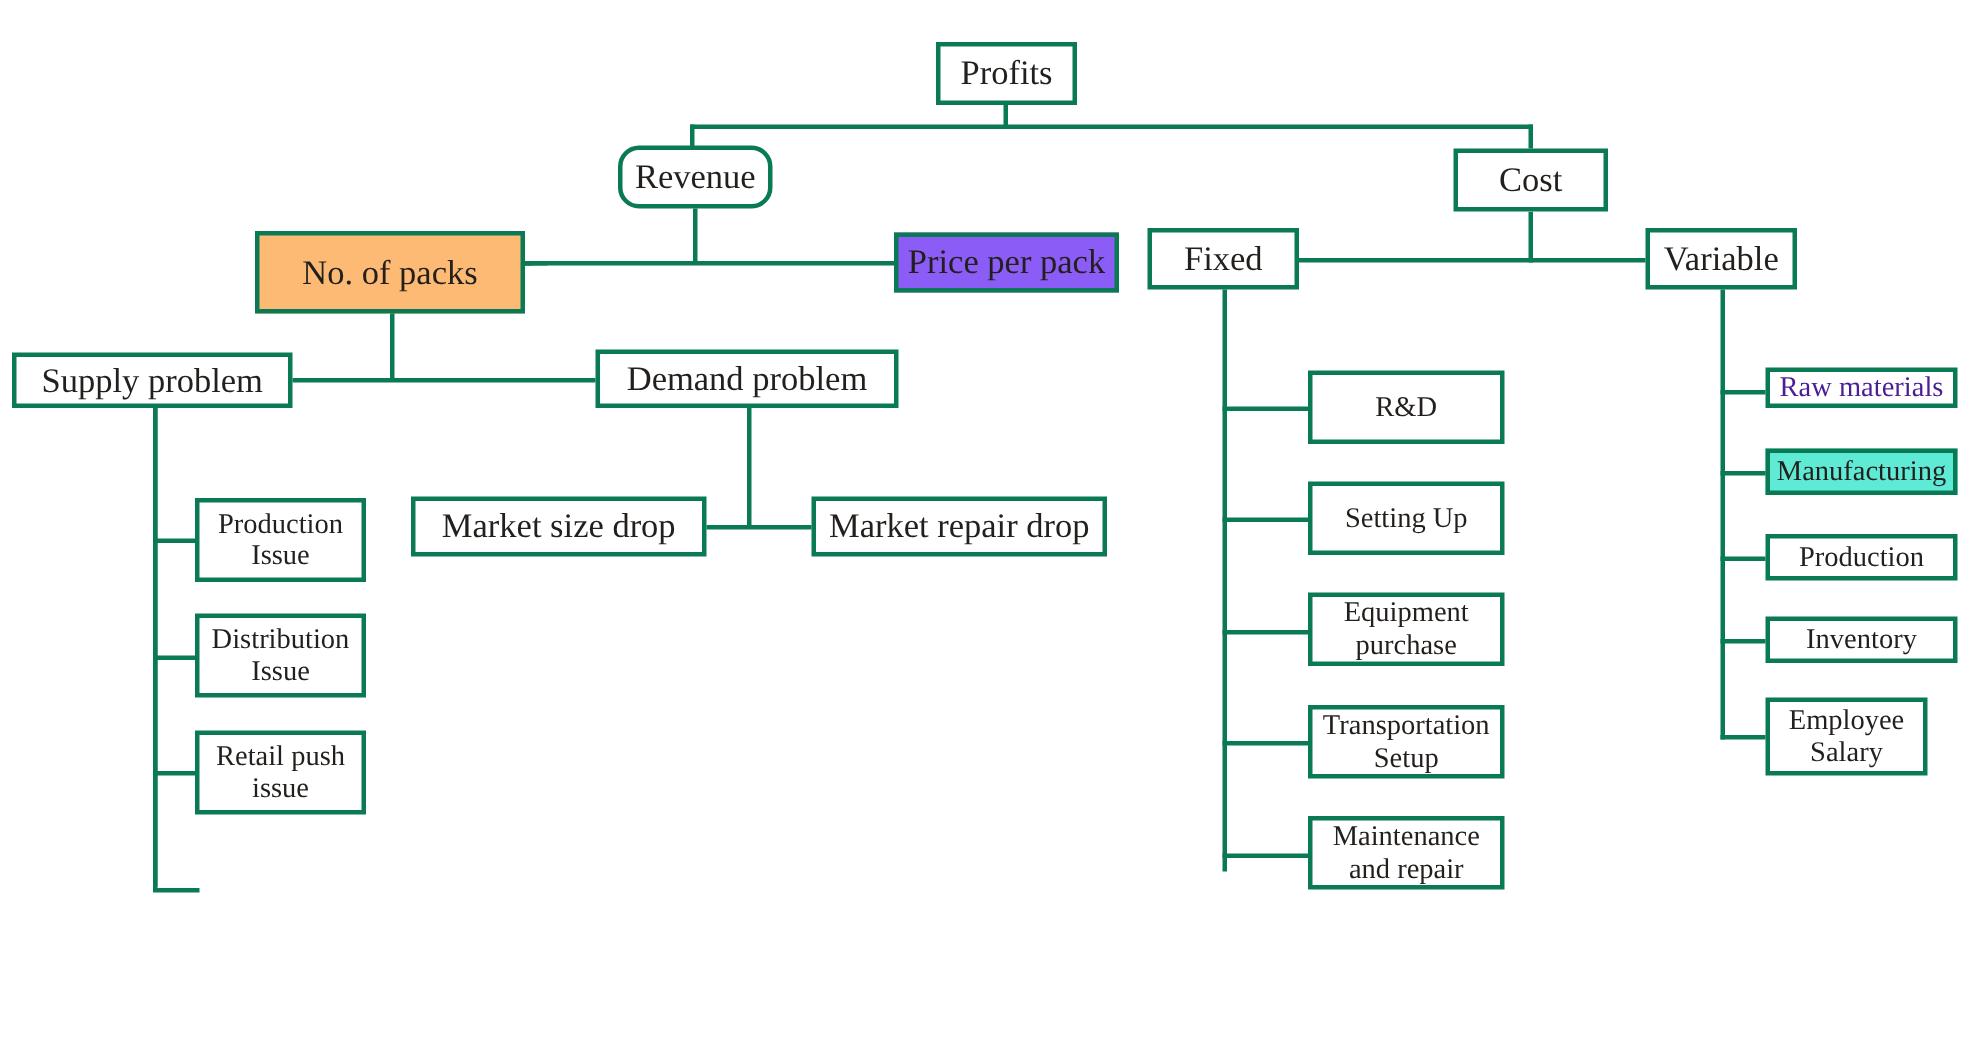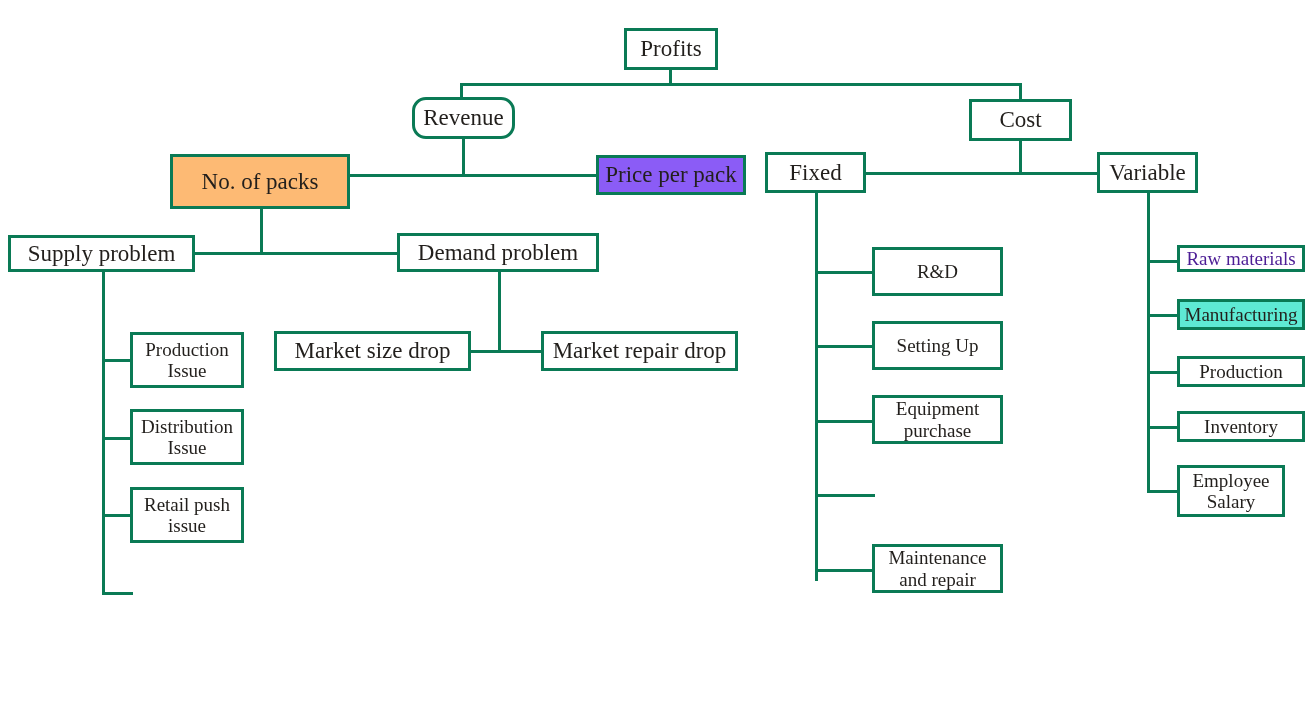--- a/index.html
+++ b/index.html
@@ -91,20 +91,22 @@
     <div class="node mid" style="left: 130px; top: 332px; width: 114px; height: 56px; border-color: rgb(10, 122, 85); background: rgb(255, 255, 255); color: rgb(34, 31, 28);">Production
 Issue</div>
     <div class="node mid" style="left: 130px; top: 409px; width: 114px; height: 56px; border-color: rgb(10, 122, 85); background: rgb(255, 255, 255); color: rgb(34, 31, 28);">Distribution
 Issue</div>
     <div class="node mid" style="left: 130px; top: 487px; width: 114px; height: 56px; border-color: rgb(10, 122, 85); background: rgb(255, 255, 255); color: rgb(34, 31, 28);">Retail push
 issue</div>
     <div class="node mid" style="left: 872px; top: 247px; width: 131px; height: 49px; border-color: rgb(10, 122, 85); background: rgb(255, 255, 255); color: rgb(34, 31, 28);">R&amp;D</div>
     <div class="node mid" style="left: 872px; top: 321px; width: 131px; height: 49px; border-color: rgb(10, 122, 85); background: rgb(255, 255, 255); color: rgb(34, 31, 28);">Setting Up</div>
     <div class="node mid" style="left: 872px; top: 395px; width: 131px; height: 49px; border-color: rgb(10, 122, 85); background: rgb(255, 255, 255); color: rgb(34, 31, 28);">Equipment
 purchase</div>
+    <div class="node mid" style="left: 872px; top: 470px; width: 131px; height: 49px; border-color: rgb(10, 122, 85); background: rgb(255, 255, 255); color: rgb(34, 31, 28);">Transportation
+Setup</div>
     <div class="node mid" style="left: 872px; top: 544px; width: 131px; height: 49px; border-color: rgb(10, 122, 85); background: rgb(255, 255, 255); color: rgb(34, 31, 28);">Maintenance
 and repair</div>
     <div class="node mid" style="left: 1177px; top: 245px; width: 128px; height: 27px; border-color: rgb(10, 122, 85); background: rgb(255, 255, 255); color: #4c1d95;">Raw materials</div>
     <div class="node mid" style="left: 1177px; top: 299px; width: 128px; height: 31px; border-color: rgb(10, 122, 85); background: #5eead4; color: rgb(34, 31, 28); text-align: right;">Manufacturing</div>
     <div class="node mid" style="left: 1177px; top: 356px; width: 128px; height: 31px; border-color: rgb(10, 122, 85); background: rgb(255, 255, 255); color: rgb(34, 31, 28);">Production</div>
     <div class="node mid" style="left: 1177px; top: 411px; width: 128px; height: 31px; border-color: rgb(10, 122, 85); background: rgb(255, 255, 255); color: rgb(34, 31, 28);">Inventory</div>
     <div class="node mid" style="left: 1177px; top: 465px; width: 108px; height: 52px; border-color: rgb(10, 122, 85); background: rgb(255, 255, 255); color: rgb(34, 31, 28);">Employee
 Salary</div>
   </div>
 

